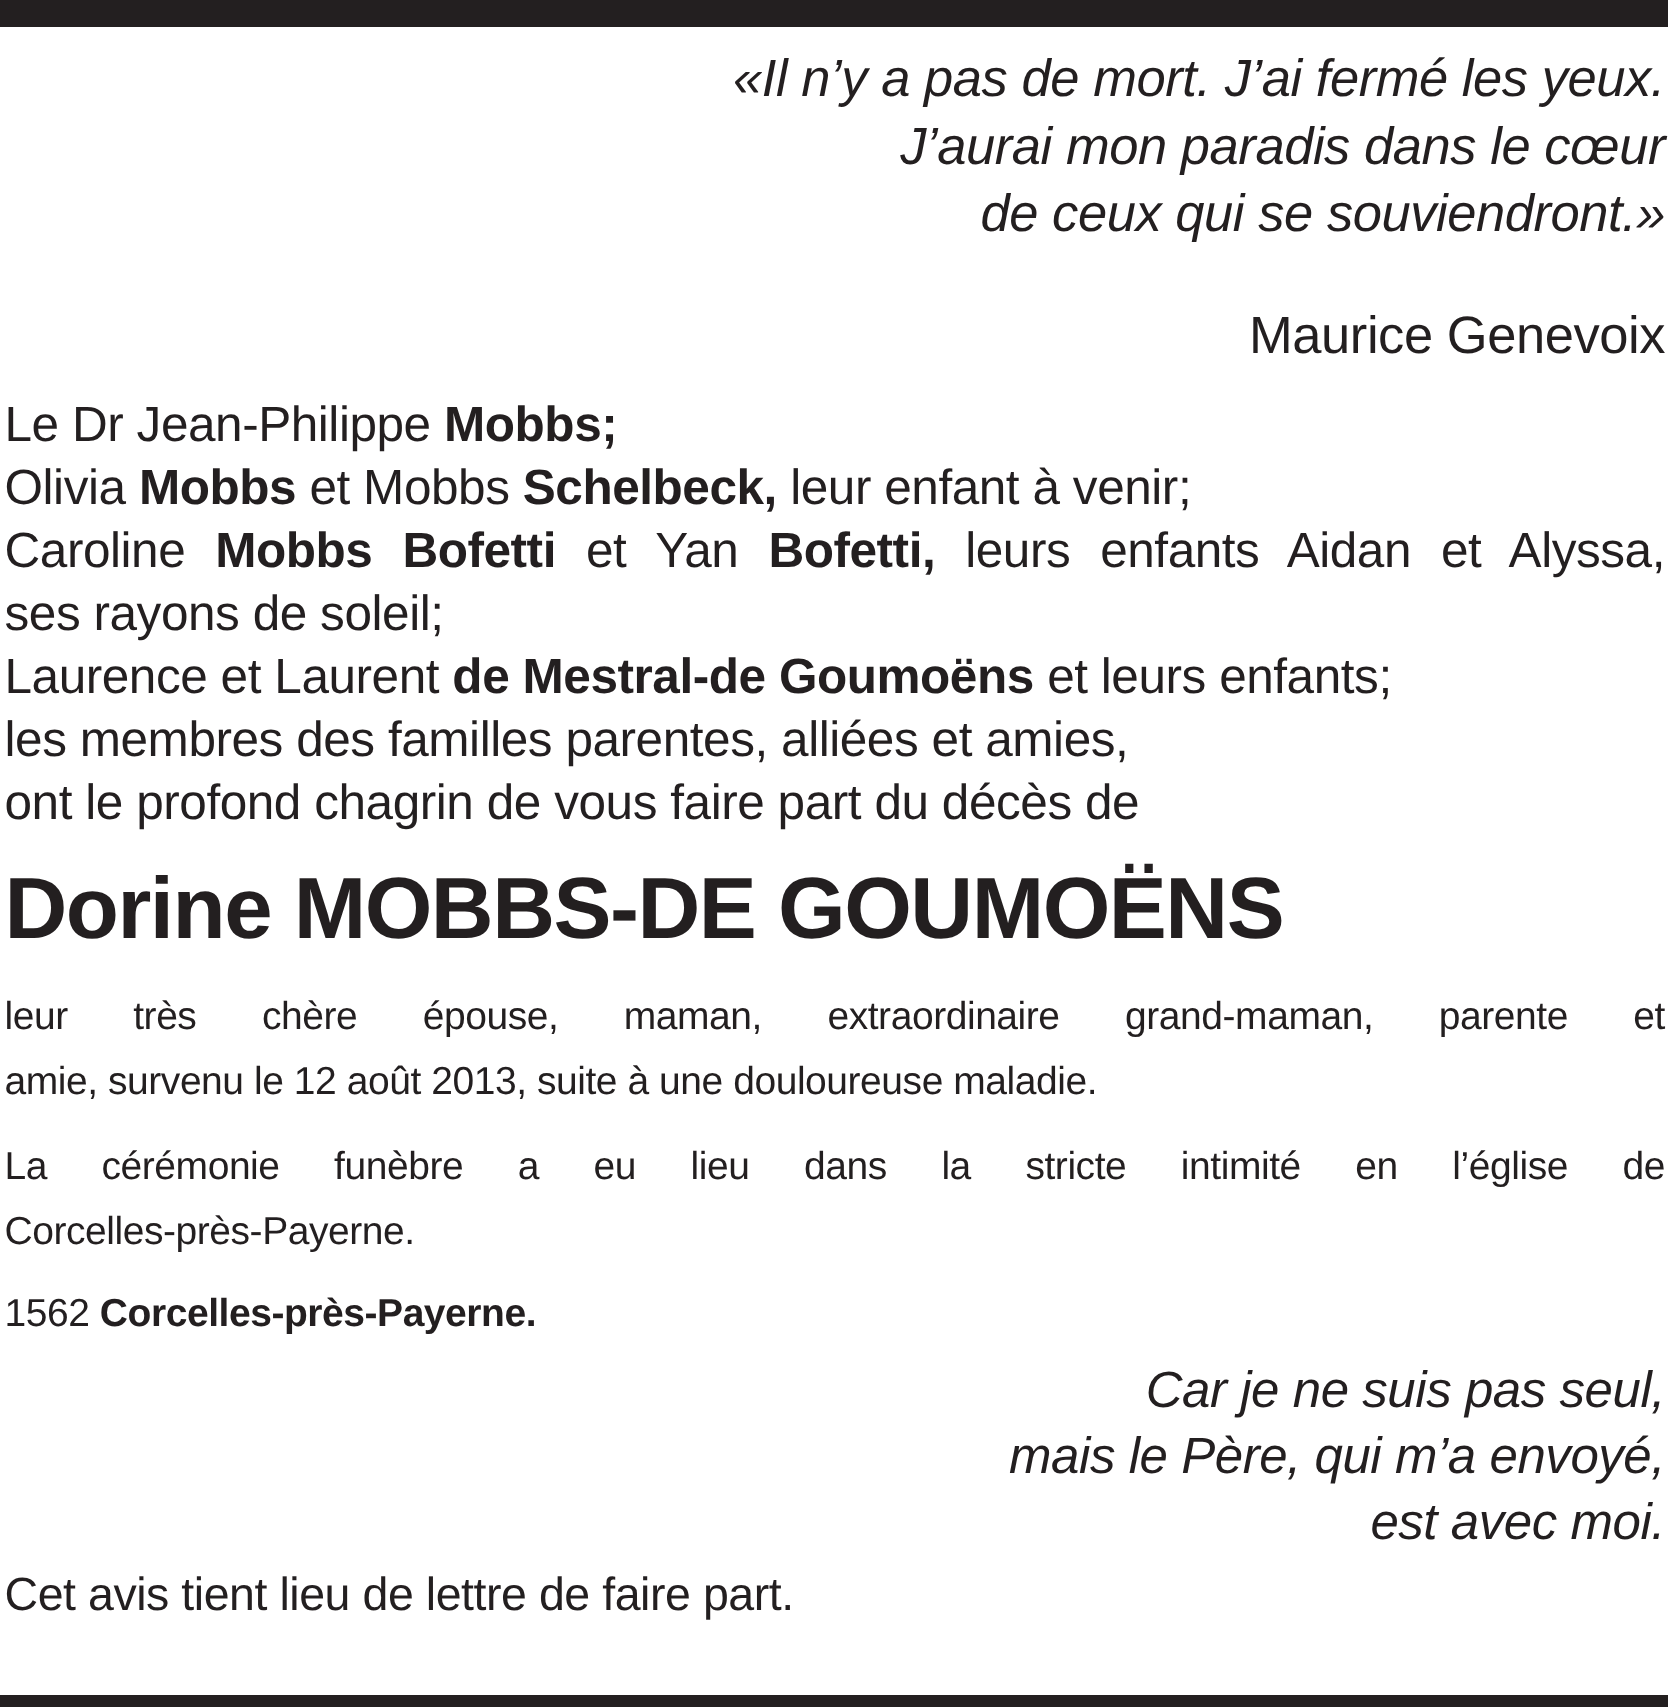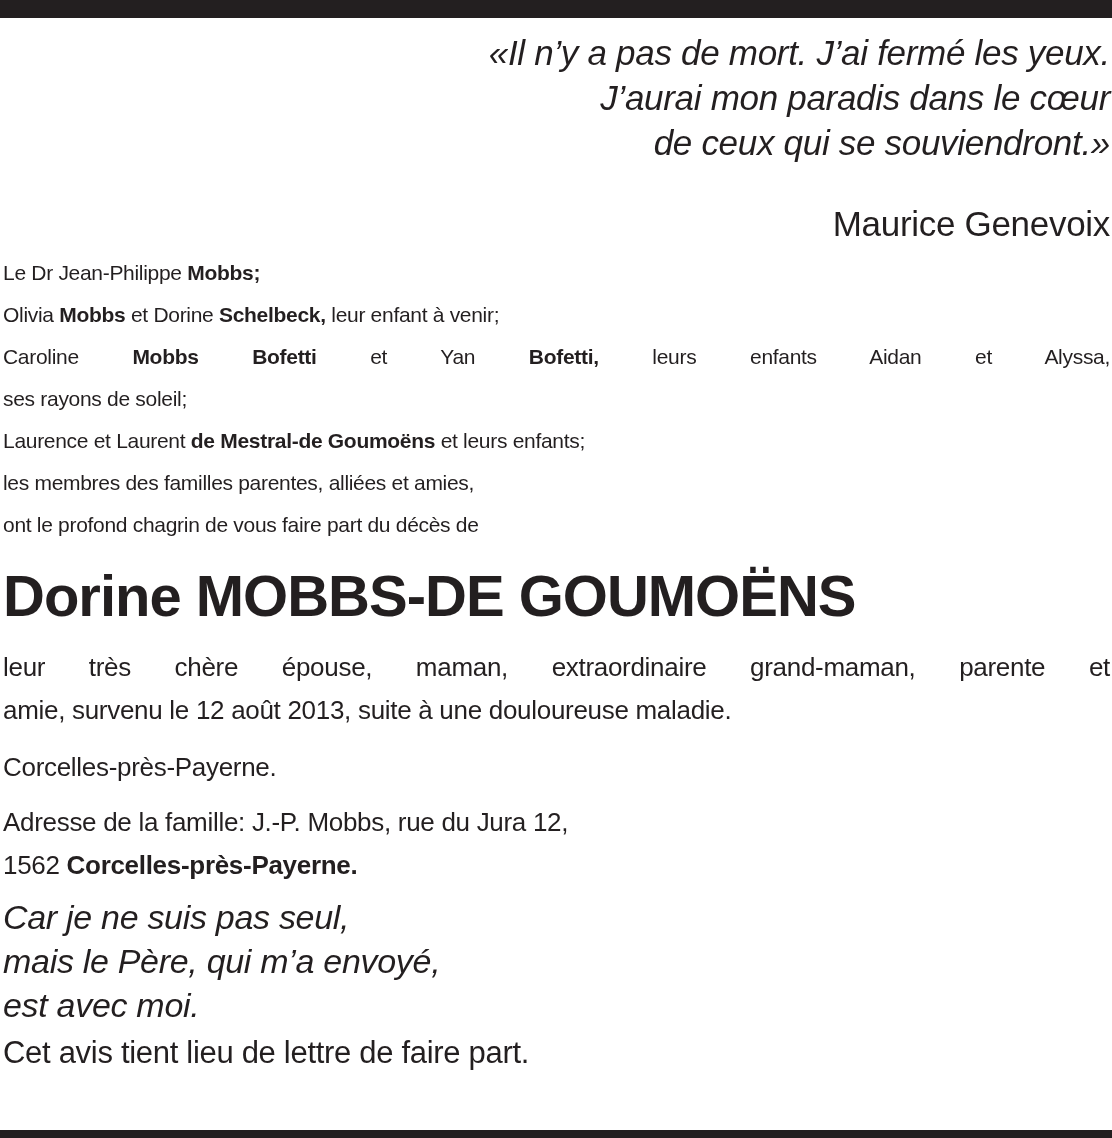--- a/index.html
+++ b/index.html
@@ -34,22 +34,22 @@
     margin-top: 12px;
     text-align: right;
     font-style: italic;
     font-size: 35px;
     line-height: 45px;
     letter-spacing: -0.3px;
   }
   .epigraph .attr { font-style: normal; margin-top: 36px; }
 
   .family {
-    margin-top: 6px;
-    font-size: 21px;
+    margin-top: 16px;
+    font-size: 33px;
     line-height: 42px;
     letter-spacing: -0.3px;
   }
   .b { font-weight: bold; }
   .jline { text-align: justify; text-align-last: justify; }
 
   .title {
     margin: 14px 0 0 0;
     text-align: left;
     font-size: 58px;
@@ -62,21 +62,21 @@
     margin-top: 14px;
     font-size: 26px;
     line-height: 43px;
     letter-spacing: -0.3px;
   }
   .para.addr { margin-top: 12px; }
   .center { }
 
   .verse {
     margin-top: 8px;
-    text-align: left;
+    text-align: right;
     font-style: italic;
     font-size: 34px;
     line-height: 44px;
     letter-spacing: -0.3px;
   }
   .closing {
     margin-top: 6px;
     font-size: 31px;
     line-height: 40px;
     letter-spacing: -0.3px;
@@ -91,41 +91,41 @@
 
   <div class="epigraph">
     <div>«Il n’y a pas de mort. J’ai fermé les yeux.</div>
     <div>J’aurai mon paradis dans le cœur</div>
     <div>de ceux qui se souviendront.»</div>
     <div class="attr">Maurice Genevoix</div>
   </div>
 
   <div class="family">
     <div><span>Le Dr Jean-Philippe </span><span class="b">Mobbs;</span></div>
-    <div><span>Olivia </span><span class="b">Mobbs</span><span> et Dorine </span><span class="b">Schelbeck,</span><span> leur enfant à venir;</span></div>
+    <div><span>Olivia </span><span class="b">Mobbs</span><span> et Mobbs </span><span class="b">Schelbeck,</span><span> leur enfant à venir;</span></div>
     <div class="jline"><span>Caroline </span><span class="b">Mobbs Bofetti</span><span> et Yan </span><span class="b">Bofetti,</span><span> leurs enfants Aidan et Alyssa,</span></div>
     <div><span>ses rayons de soleil;</span></div>
     <div><span>Laurence et Laurent </span><span class="b">de Mestral-de Goumoëns</span><span> et leurs enfants;</span></div>
     <div><span>les membres des familles parentes, alliées et amies,</span></div>
     <div><span>ont le profond chagrin de vous faire part du décès de</span></div>
   </div>
 
   <h1 class="title">Dorine MOBBS-DE GOUMOËNS</h1>
 
   <div class="para">
     <div class="jline">leur très chère épouse, maman, extraordinaire grand-maman, parente et</div>
     <div>amie, survenu le 12 août 2013, suite à une douloureuse maladie.</div>
   </div>
 
   <div class="para">
+    <div class="jline">La cérémonie funèbre a eu lieu dans la stricte intimité en l’église de</div>
     <div>Corcelles-près-Payerne.</div>
   </div>
 
   <div class="para addr">
-    <div>Adresse de la famille: J.-P. Mobbs, rue du Jura 12,</div>
     <div class="center"><span>1562 </span><span class="b">Corcelles-près-Payerne.</span></div>
   </div>
 
   <div class="verse">
     <div>Car je ne suis pas seul,</div>
     <div>mais le Père, qui m’a envoyé,</div>
     <div>est avec moi.</div>
   </div>
 
   <div class="closing">Cet avis tient lieu de lettre de faire part.</div>

